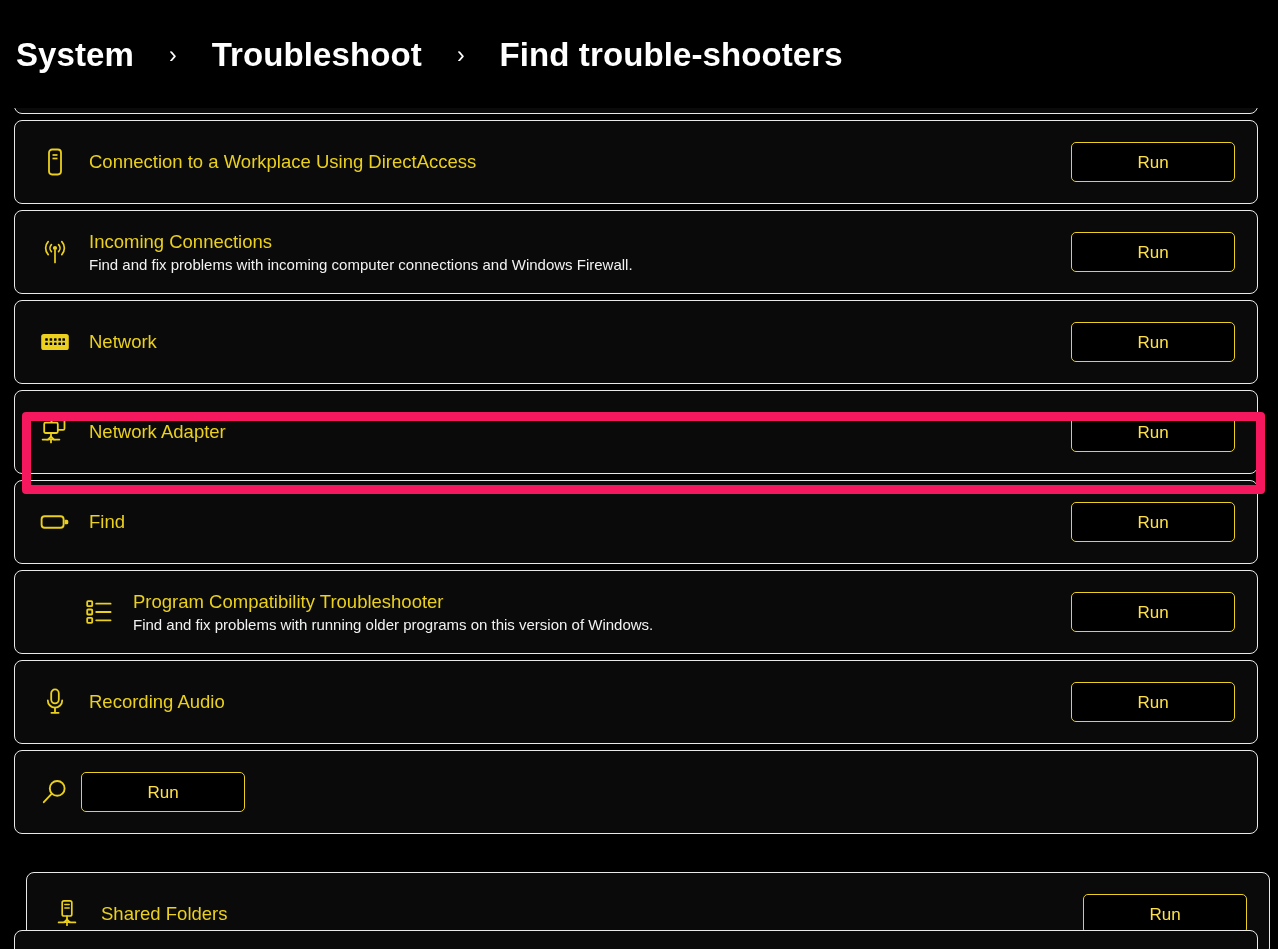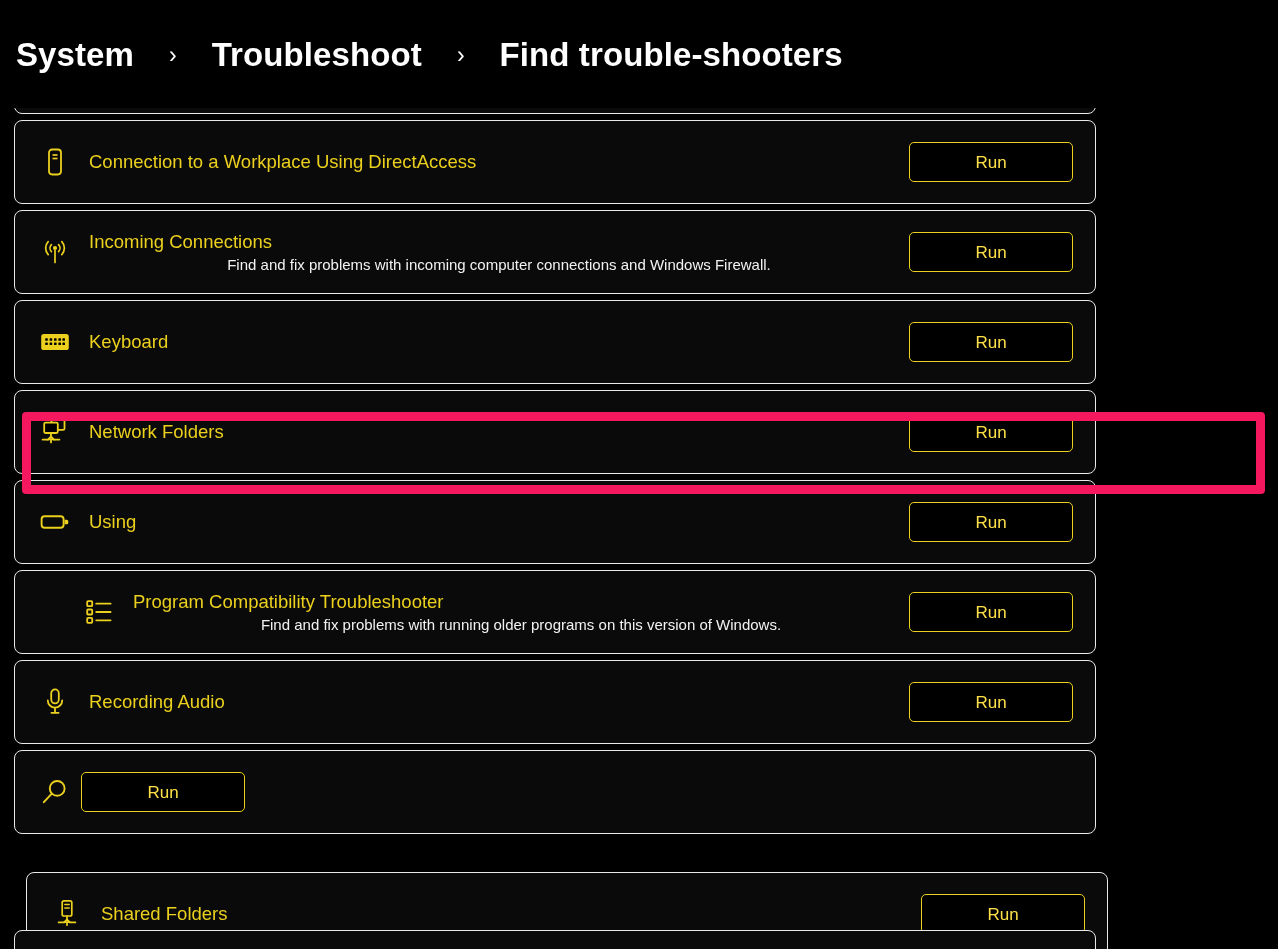--- a/index.html
+++ b/index.html
@@ -54,21 +54,21 @@
     left: 0;
     top: 108px;
     width: 1278px;
     height: 841px;
     overflow: hidden;
   }
 
   .card {
     position: absolute;
     left: 14px;
-    width: 1082px;
+    width: 1244px;
     height: 84px;
     background: #0a0a0a;
     border: 1px solid #e9e9e9;
     border-radius: 8px;
     display: flex;
     align-items: center;
   }
 
   .card-icon {
     width: 52px;
@@ -98,21 +98,20 @@
     line-height: 1.25;
     white-space: nowrap;
   }
 
   .card-desc {
     font-size: 15px;
     color: #f2f2f2;
     line-height: 1.3;
     margin-top: 2px;
     white-space: nowrap;
-    text-align: center;
   }
 
   .run-btn {
     width: 164px;
     height: 40px;
     margin-right: 22px;
     background: #000000;
     border: 1px solid #ebd01e;
     border-radius: 5px;
     color: #fde047;
@@ -196,50 +195,50 @@
       <rect x="22.4" y="7.2" width="2.6" height="2.6" rx="0.6"></rect>
       <rect x="5.2" y="11.4" width="2.6" height="2.6" rx="0.6"></rect>
       <rect x="9.6" y="11.4" width="2.6" height="2.6" rx="0.6"></rect>
       <rect x="14" y="11.4" width="2.6" height="2.6" rx="0.6"></rect>
       <rect x="18.4" y="11.4" width="2.6" height="2.6" rx="0.6"></rect>
       <rect x="22.4" y="11.4" width="2.6" height="2.6" rx="0.6"></rect>
     </g>
   </svg>
       </div>
       <div class="card-text">
-        <div class="card-title">Keyboard</div>
+        <div class="card-title">Network</div>
       </div>
       <button class="run-btn">Run</button>
     </div>
     <div class="card" style="top: 282px;">
       <div class="card-icon">
         <svg width="30" height="30" viewBox="0 0 30 30" fill="none" stroke="currentColor" stroke-width="1.8" stroke-linecap="round">
     <rect x="11.5" y="2.8" width="13" height="10" rx="1.4"></rect>
     <rect x="4.2" y="5.6" width="13.6" height="10.4" rx="1.4" fill="#000000"></rect>
     <line x1="11" y1="16" x2="11" y2="19.5"></line>
     <path d="M8.2 22.4 L13.8 22.4 L11 19.5 Z"></path>
     <line x1="2.6" y1="22.6" x2="8.2" y2="22.6"></line>
     <line x1="13.8" y1="22.6" x2="19.4" y2="22.6"></line>
     <line x1="11" y1="22.6" x2="11" y2="25.4"></line>
   </svg>
       </div>
       <div class="card-text">
-        <div class="card-title">Network Folders</div>
+        <div class="card-title">Network Adapter</div>
       </div>
       <button class="run-btn">Run</button>
     </div>
     <div class="card" style="top: 372px;">
       <div class="card-icon">
         <svg width="30" height="20" viewBox="0 0 30 20" fill="none" stroke="currentColor" stroke-width="1.9">
     <rect x="1.6" y="4.2" width="22" height="11.6" rx="3.1"></rect>
     <path d="M24.6 7.8 h2.2 a1.5 1.5 0 0 1 1.5 1.5 v1.4 a1.5 1.5 0 0 1 -1.5 1.5 h-2.2 z" fill="currentColor" stroke="none"></path>
   </svg>
       </div>
       <div class="card-text">
-        <div class="card-title">Using</div>
+        <div class="card-title">Find</div>
       </div>
       <button class="run-btn">Run</button>
     </div>
     <div class="card" style="top: 462px; padding-left: 44px;">
       <div class="card-icon">
         <svg width="28" height="28" viewBox="0 0 28 28" fill="none" stroke="currentColor" stroke-width="1.8" stroke-linecap="round">
     <rect x="2.2" y="3.2" width="5" height="5" rx="0.8"></rect>
     <rect x="2.2" y="11.5" width="5" height="5" rx="0.8"></rect>
     <rect x="2.2" y="19.8" width="5" height="5" rx="0.8"></rect>
     <line x1="11.2" y1="5.7" x2="25.6" y2="5.7"></line>

